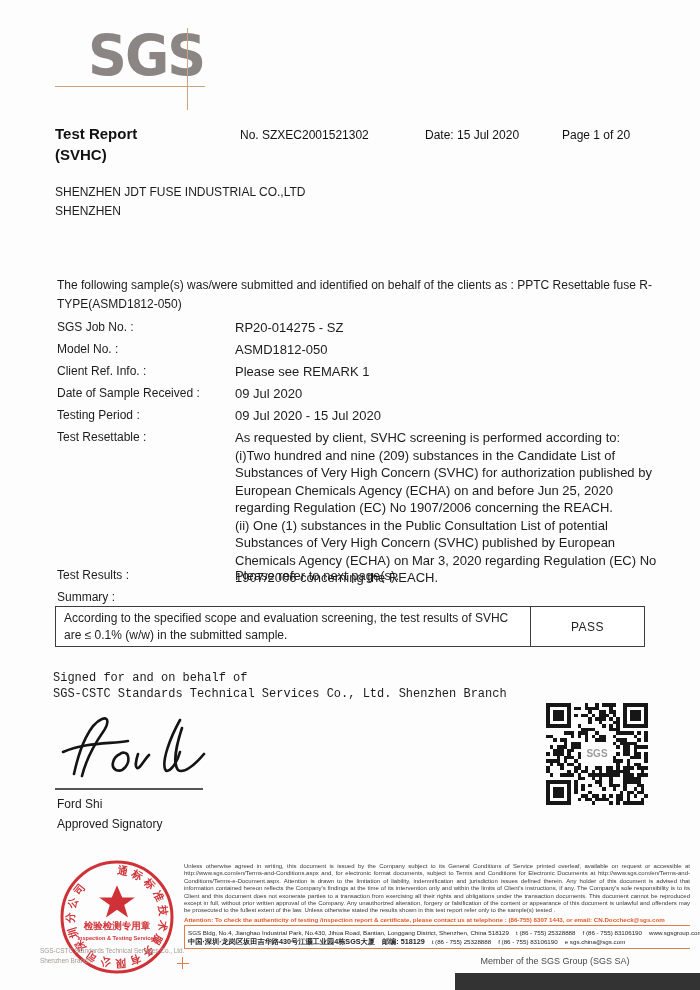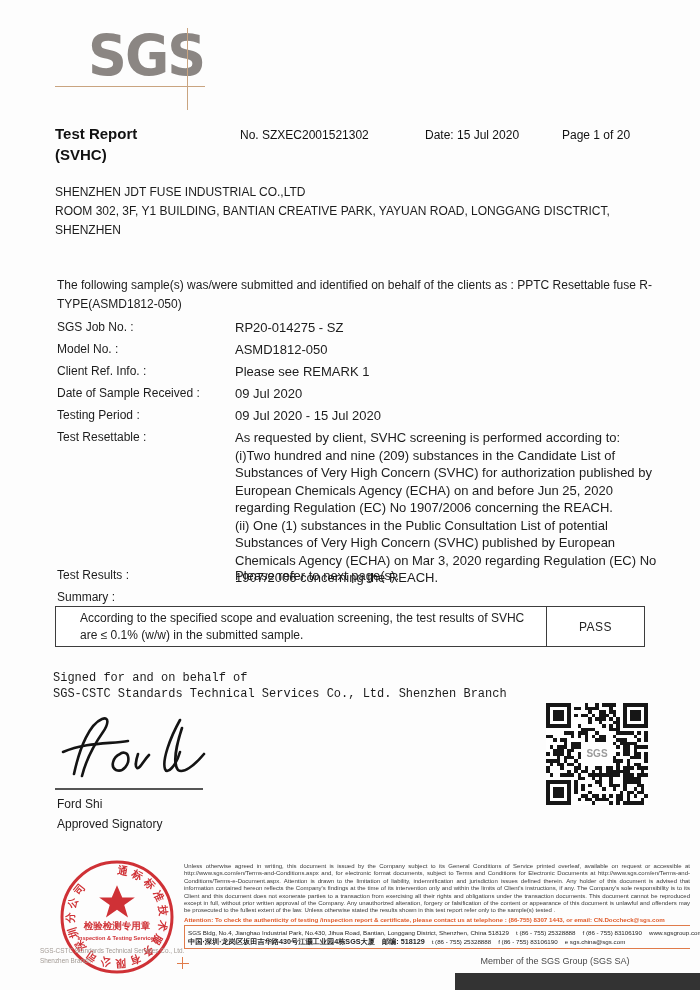--- a/index.html
+++ b/index.html
@@ -66,21 +66,20 @@
 <div class="abs title" style="left:55px;top:123px;width:180px;">
   <div>Test Report</div>
   <div>(SVHC)</div>
 </div>
 <div class="abs hmeta" style="left:240px;top:128px;">No. SZXEC2001521302</div>
 <div class="abs hmeta" style="left:425px;top:128px;">Date: 15 Jul 2020</div>
 <div class="abs hmeta" style="left:562px;top:128px;">Page 1 of 20</div>
 
 <div class="abs body12" style="left:55px;top:183px;width:620px;">
   <div>SHENZHEN JDT FUSE INDUSTRIAL CO.,LTD</div>
-  <div>ROOM 302, 3F, Y1 BUILDING, BANTIAN CREATIVE PARK, YAYUAN ROAD, LONGGANG DISCTRICT,</div>
   <div>SHENZHEN</div>
 </div>
 
 <div class="abs body12" style="left:57px;top:276px;width:606px;">The following sample(s) was/were submitted and identified on behalf of the clients as : PPTC Resettable fuse R-TYPE(ASMD1812-050)</div>
 
 <div class="abs label" style="left:57px;top:320px;">SGS Job No. :</div>
 <div class="abs value" style="left:235px;top:320px;">RP20-014275 - SZ</div>
 
 <div class="abs label" style="left:57px;top:342px;">Model No. :</div>
 <div class="abs value" style="left:235px;top:342px;">ASMD1812-050</div>
@@ -96,21 +95,21 @@
 
 <div class="abs label" style="left:57px;top:430px;">Test Resettable :</div>
 <div class="abs value preline" style="left:235px;top:429px;width:432px;">As requested by client, SVHC screening is performed according to:
 (i)Two hundred and nine (209) substances in the Candidate List of Substances of Very High Concern (SVHC) for authorization published by European Chemicals Agency (ECHA) on and before Jun 25, 2020 regarding Regulation (EC) No 1907/2006 concerning the REACH.
 (ii) One (1) substances in the Public Consultation List of potential Substances of Very High Concern (SVHC) published by European Chemicals Agency (ECHA) on Mar 3, 2020 regarding Regulation (EC) No 1907/2006 concerning the REACH.</div>
 
 <div class="abs label" style="left:57px;top:568px;">Test Results :</div>
 <div class="abs value" style="left:235px;top:568px;">Please refer to next page(s).</div>
 
 <div class="abs label" style="left:57px;top:590px;">Summary :</div>
-<div class="abs sumtable" style="left:55px;top:606px;padding-left:16px;">
+<div class="abs sumtable" style="left:55px;top:606px;">
   <div class="sumcell-left">According to the specified scope and evaluation screening, the test results of SVHC are ≤ 0.1% (w/w) in the submitted sample.</div>
   <div class="sumcell-right">PASS</div>
 </div>
 
 <div class="abs body12" style="left:53px;top:671px;width:480px;line-height:15.5px;font-family:Liberation Mono, monospace;">
   <div>Signed for and on behalf of</div>
   <div>SGS-CSTC Standards Technical Services Co., Ltd. Shenzhen Branch</div>
 </div>
 
 <svg class="abs" style="left:58px;top:712px;" width="160" height="74" viewBox="0 0 160 74">

